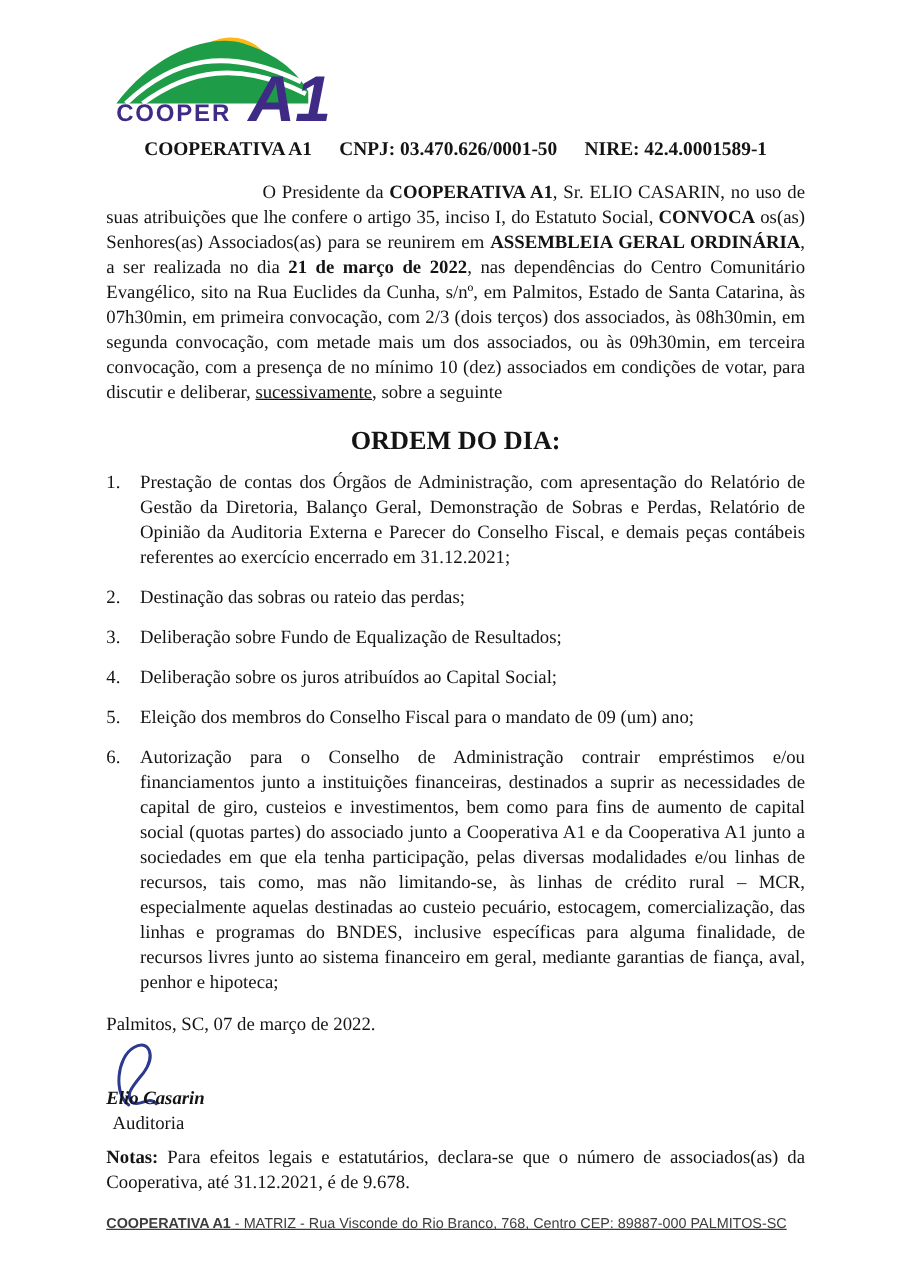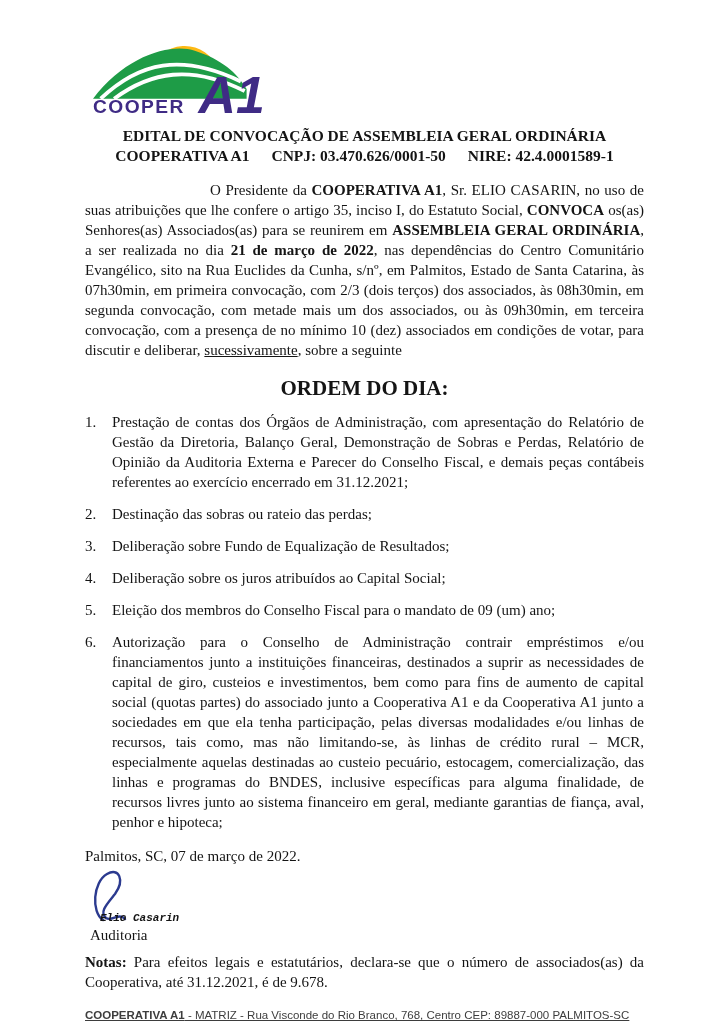--- a/index.html
+++ b/index.html
@@ -6,21 +6,21 @@
   body {
     width: 724px; height: 1024px;
     background: #ffffff;
     font-family: "Liberation Serif", serif;
     color: #141414;
     overflow: hidden;
   }
   .page {
     box-sizing: border-box;
     width: 724px; height: 756px;
-    padding: 20px 80px 0 85px;
+    padding: 4px 80px 0 85px;
   }
   .b { font-weight: bold; }
   .u { text-decoration: underline; }
 
   
   .logo-wrap { margin-left: 8px; height: 96px; }
 
   
   .doc-title {
     text-align: center; font-weight: bold;
@@ -51,22 +51,22 @@
     margin-bottom: 12px;
   }
   .onum { flex: 0 0 27px; }
   .otext { flex: 1; text-align: justify; }
 
   
   .date-line { margin-top: 14px; font-size: 15px; line-height: 20px; }
   .sig { position: relative; height: 76px; margin-top: 2px; }
   .scribble { position: absolute; left: 4px; top: 0; }
   .sig-name {
-    position: absolute; left: 15px; bottom: 20px;
-    font-weight: bold; font-style: italic; font-size: 11px; font-family: Liberation Mono, monospace;
+    position: absolute; left: 0; bottom: 20px;
+    font-weight: bold; font-style: italic; font-size: 15px;
   }
   .sig-role { position: absolute; left: 5px; bottom: 0; font-size: 15px; }
 
   .notes {
     margin-top: 8px;
     font-size: 15px; line-height: 20px;
     text-align: justify;
   }
 
   
@@ -89,21 +89,20 @@
       <path d="M66 58 A 30 30 0 0 1 124 55" fill="none" stroke="#FDB913" stroke-width="14"></path>
       <path d="M0 82 C 35 36 82 24 106 32 C 134 41 150 55 160 72 L 160 82 Z" fill="#1E9C47"></path>
       <path d="M8 82 C 48 44 92 34 154 64" fill="none" stroke="#ffffff" stroke-width="4"></path>
       <path d="M22 82 C 60 54 102 46 158 74" fill="none" stroke="#ffffff" stroke-width="4"></path>
       <text x="0" y="97" fill="#3F2B85" font-family="Liberation Sans, sans-serif" font-weight="bold" font-size="20" letter-spacing="1.5">COOPER</text>
       <text x="110" y="97" fill="#3F2B85" font-family="Liberation Sans, sans-serif" font-weight="bold" font-style="italic" font-size="54">A1</text>
     </svg>
   </div>
 
   <div class="doc-title">
-    <div>EDITAL DE CONVOCAÇÃO DE ASSEMBLEIA GERAL ORDINÁRIA</div>
     <div>
       <span>COOPERATIVA A1</span>
       <span class="gap">CNPJ: 03.470.626/0001-50</span>
       <span class="gap">NIRE: 42.4.0001589-1</span>
     </div>
   </div>
 
   <p class="intro"><span>O Presidente da </span><span class="b">COOPERATIVA A1</span><span>, Sr. ELIO CASARIN, no uso de suas atribuições que lhe confere o artigo 35, inciso I, do Estatuto Social, </span><span class="b">CONVOCA</span><span> os(as) Senhores(as) Associados(as) para se reunirem em </span><span class="b">ASSEMBLEIA GERAL ORDINÁRIA</span><span>, a ser realizada no dia </span><span class="b">21 de março de 2022</span><span>, nas dependências do Centro Comunitário Evangélico, sito na Rua Euclides da Cunha, s/nº, em Palmitos, Estado de Santa Catarina, às 07h30min, em primeira convocação, com 2/3 (dois terços) dos associados, às 08h30min, em segunda convocação, com metade mais um dos associados, ou às 09h30min, em terceira convocação, com a presença de no mínimo 10 (dez) associados em condições de votar, para discutir e deliberar, </span><span class="u">sucessivamente</span><span>, sobre a seguinte</span></p>
 
   <div class="ordem-heading">ORDEM DO DIA:</div>

